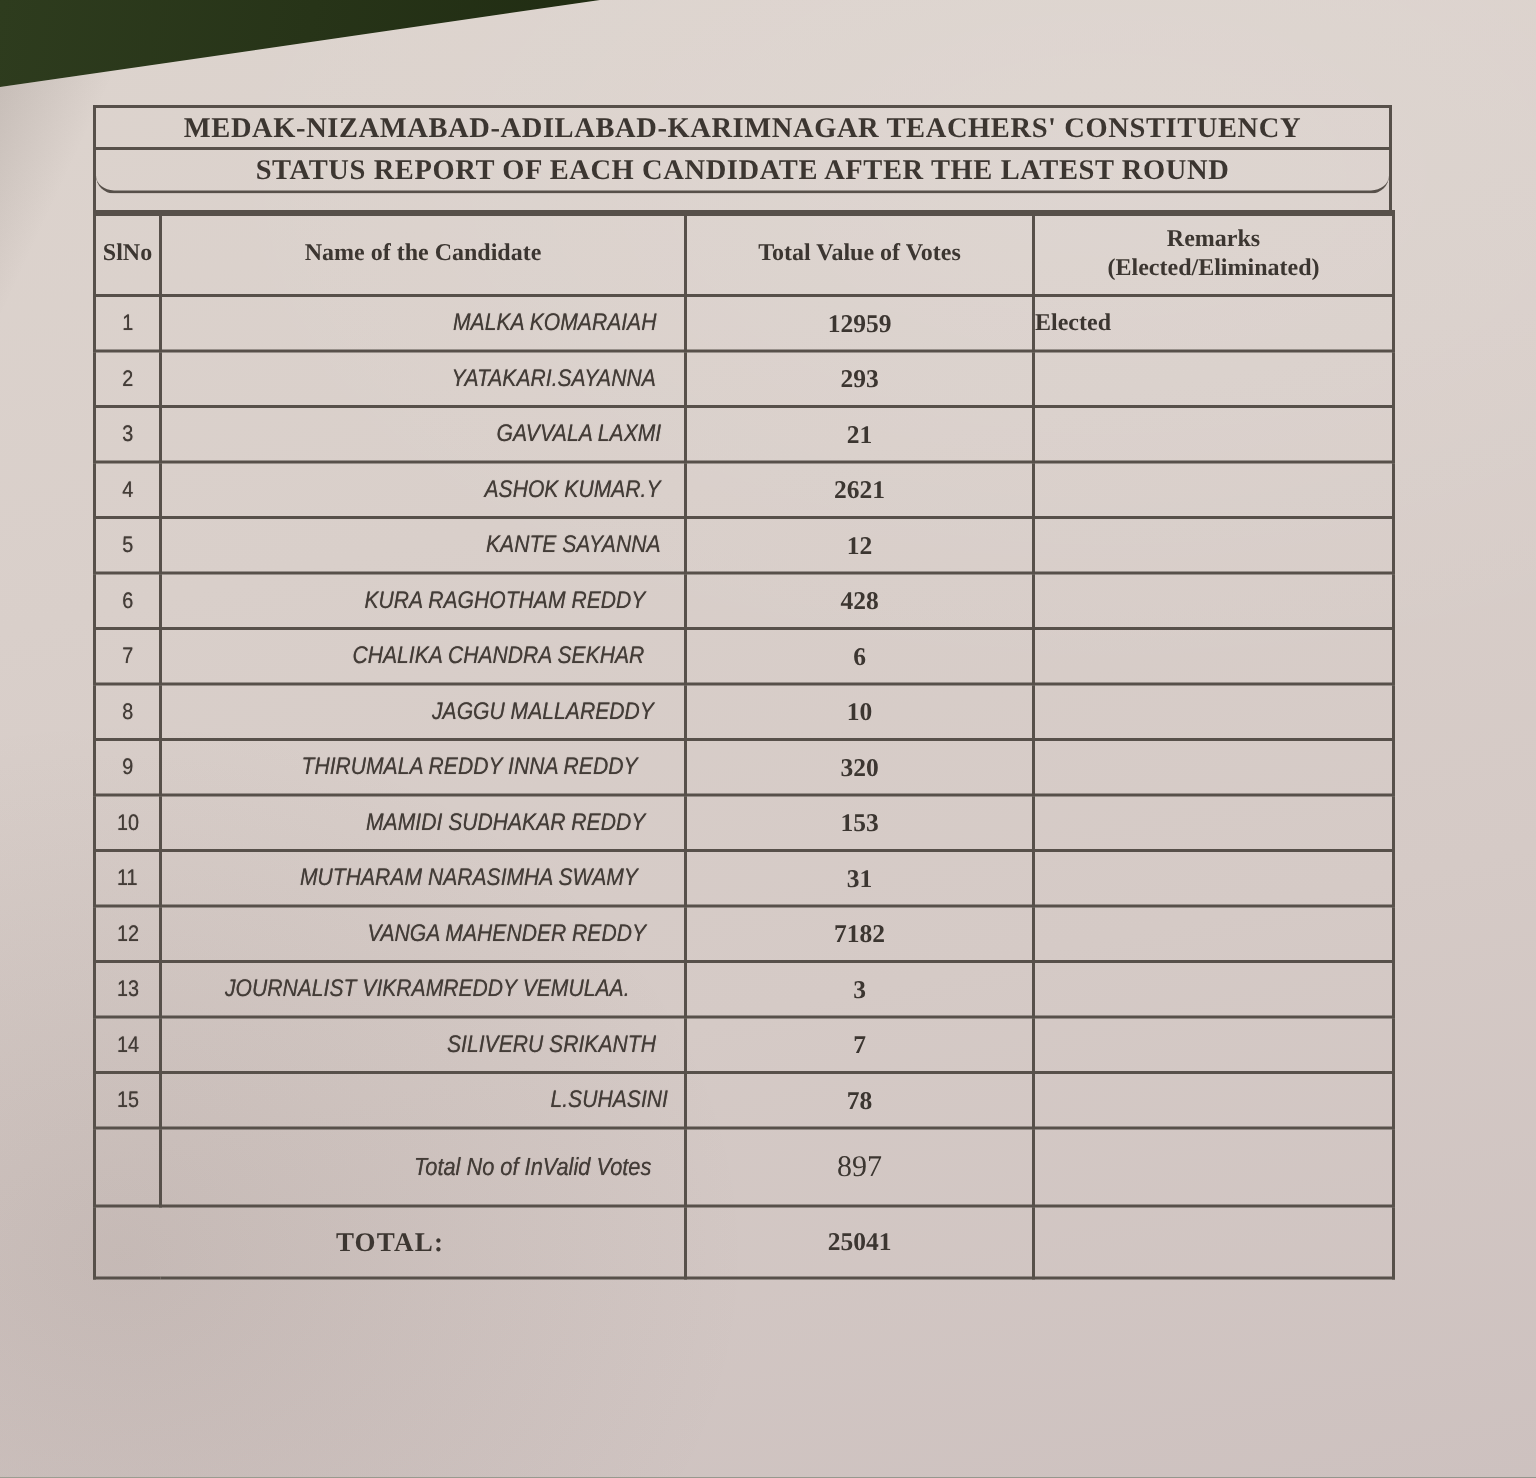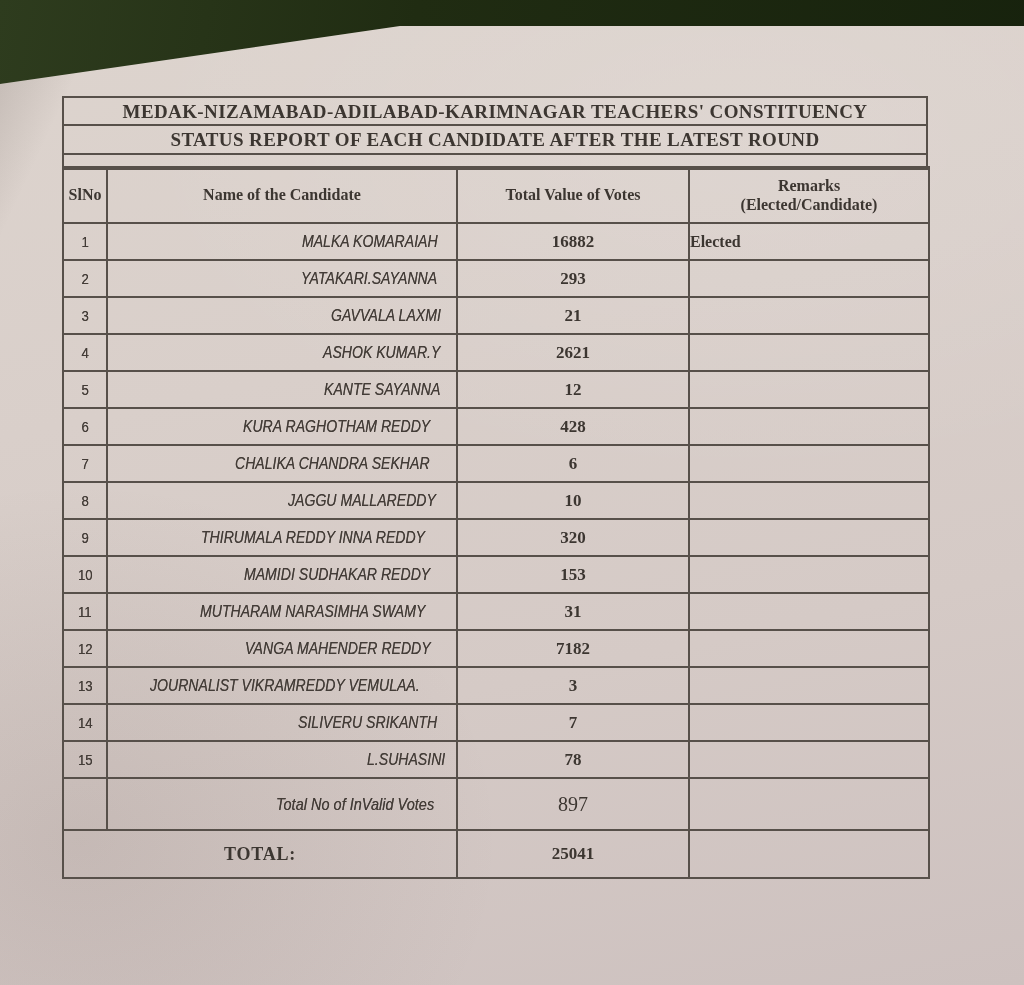--- a/index.html
+++ b/index.html
@@ -6,42 +6,41 @@
   body{
     width:1024px;height:985px;overflow:hidden;
     font-family:"Liberation Serif", serif;
     background:linear-gradient(100deg,#2e3c1e 0%,#202c12 35%,#15200c 100%);
   }
   .photo{position:relative;width:1024px;height:985px;}
   .paper{
     position:absolute;inset:0;
     clip-path:polygon(0 58px,400px 0,1024px 0,1024px 985px,0 985px);
     background:linear-gradient(168deg,#ddd4ce 0%,#d9cfca 35%,#d5cac6 65%,#cdc1bf 100%);
-    margin-top:26px;
   }
   .paper::before{
     content:"";position:absolute;inset:0;pointer-events:none;
     background:
       linear-gradient(115deg, rgba(40,30,25,0.16) 0px, rgba(40,30,25,0) 90px),
       radial-gradient(900px 500px at 72% 12%, rgba(255,255,255,0.10), rgba(0,0,0,0) 70%),
       radial-gradient(700px 600px at 8% 85%, rgba(70,50,45,0.10), rgba(0,0,0,0) 60%);
   }
   .sheet-content{position:absolute;inset:0;color:#3f3833;filter:blur(0.25px);}
 
   
   .title-box{
     position:absolute;left:62px;top:70px;width:866px;box-sizing:border-box;
     border:2px solid #57504a;
   }
   .title-row{
     border-bottom:2px solid #57504a;text-align:center;font-weight:bold;
     letter-spacing:0.4px;color:#3c3631;white-space:nowrap;overflow:hidden;
   }
   .t1{height:26px;line-height:27px;font-size:19px;}
-  .t2{height:27px;line-height:28px;font-size:19px;}
+  .t2{height:27px;line-height:28px;font-size:19px;border-radius:12px;}
   .spacer-row{height:13px;border-bottom:none;}
 
   
   table.grid{
     position:absolute;left:62px;top:140px;width:866px;
     border-collapse:collapse;table-layout:fixed;
   }
   table.grid th, table.grid td{
     border:2px solid #57504a;padding:0;overflow:hidden;
   }
@@ -89,34 +88,34 @@
           <col style="width:232px">
           <col style="width:240px">
         </colgroup>
         <thead>
           <tr>
             <th>SlNo</th>
             <th>Name of the Candidate</th>
             <th>Total Value of Votes</th>
             <th>
               <div class="remarks-head-line">Remarks</div>
-              <div class="remarks-head-line">(Elected/Candidate)</div>
+              <div class="remarks-head-line">(Elected/Eliminated)</div>
             </th>
           </tr>
         </thead>
         <tbody id="candidate-rows">
             <tr class="data-row">
     <td class="slno-cell">
       <span class="cond slno-val">1</span>
     </td>
     <td class="name-cell">
       <span class="cond">MALKA KOMARAIAH</span>
     </td>
     <td class="votes-cell">
-      <span>16882</span>
+      <span>12959</span>
     </td>
     <td class="remarks-cell">
       <span>Elected</span>
     </td>
   </tr>
             <tr class="data-row">
     <td class="slno-cell">
       <span class="cond slno-val">2</span>
     </td>
     <td class="name-cell">

